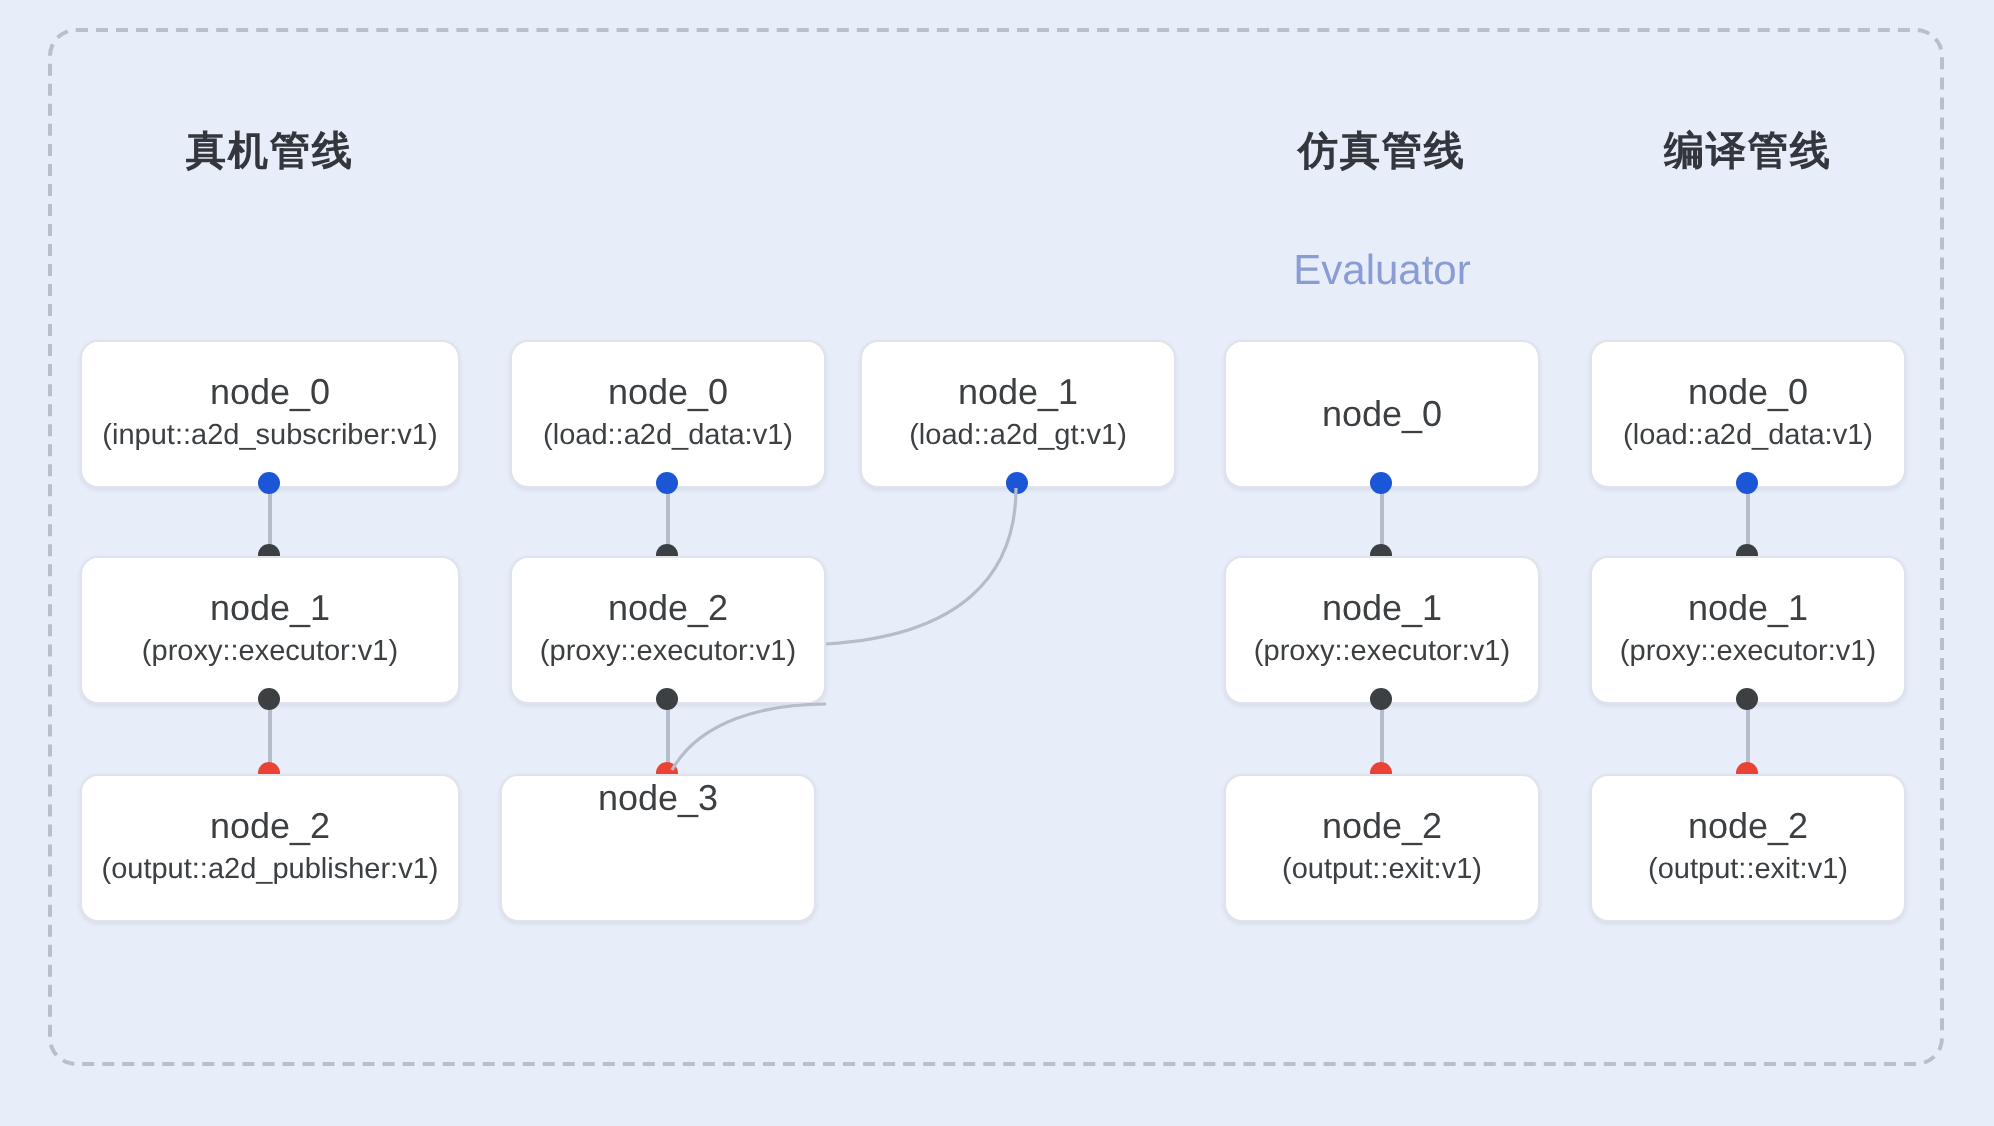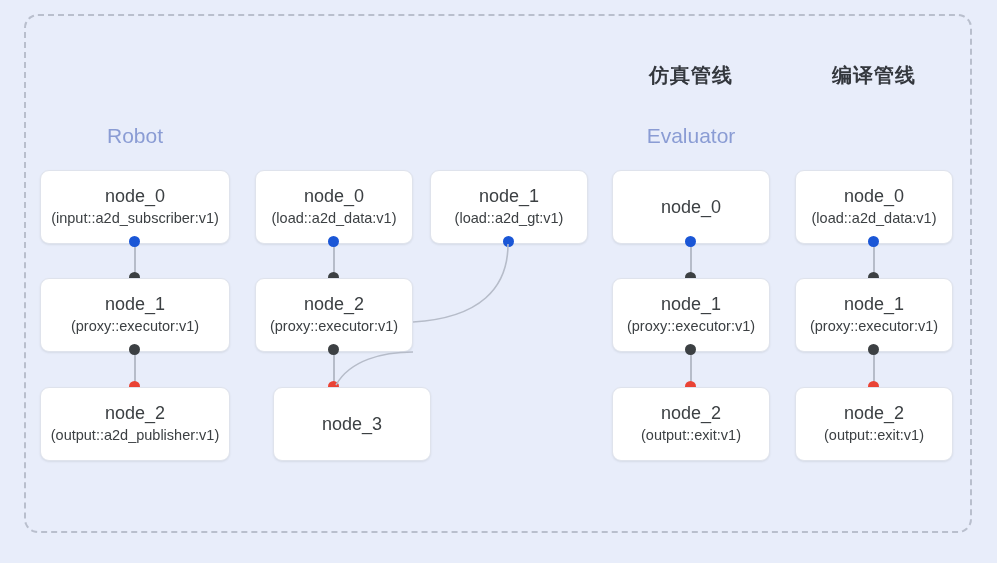--- a/index.html
+++ b/index.html
@@ -101,21 +101,21 @@
   }
 </style>
 </head>
 <body>
 
 <div id="stage">
 
   <div id="dashed-frame"></div>
 
   <div class="column" style="left:40px; width:190px; height:563px;">
-    <div class="col-title-en">Robot</div>
+    <div class="col-title-cn">真机管线</div>
   </div>
 
   <div class="node" style="left:40px; top:170px; width:190px; height:74px;">
     <span class="node-name">node_0</span>
     <span class="node-type">(input::a2d_subscriber:v1)</span>
   </div>
   <div class="connector-line" style="left:134px; top:241px; height:37px;"></div>
   <div class="dot dot-blue" style="left:129px; top:236px; width:11px; height:11px;"></div>
   <div class="dot dot-black" style="left:129px; top:272px; width:11px; height:11px;"></div>
 
@@ -149,21 +149,21 @@
   <div class="dot dot-blue" style="left:503px; top:236px; width:11px; height:11px;"></div>
 
   <div class="node" style="left:255px; top:278px; width:158px; height:74px;">
     <span class="node-name">node_2</span>
     <span class="node-type">(proxy::executor:v1)</span>
   </div>
   <div class="connector-line" style="left:333px; top:350px; height:37px;"></div>
   <div class="dot dot-black" style="left:328px; top:344px; width:11px; height:11px;"></div>
   <div class="dot dot-red" style="left:328px; top:381px; width:11px; height:11px;"></div>
 
-  <div class="node" style="left:273px; top:387px; width:158px; height:74px;">
+  <div class="node" style="left:250px; top:387px; width:158px; height:74px;justify-content:space-between;">
     <span class="node-name">node_3</span>
   </div>
 
   <div class="column" style="left:612px; width:158px; height:563px;">
     <div class="col-title-cn">仿真管线</div>
     <div class="col-title-en">Evaluator</div>
   </div>
 
   <div class="node" style="left:612px; top:170px; width:158px; height:74px;">
     <span class="node-name">node_0</span>

